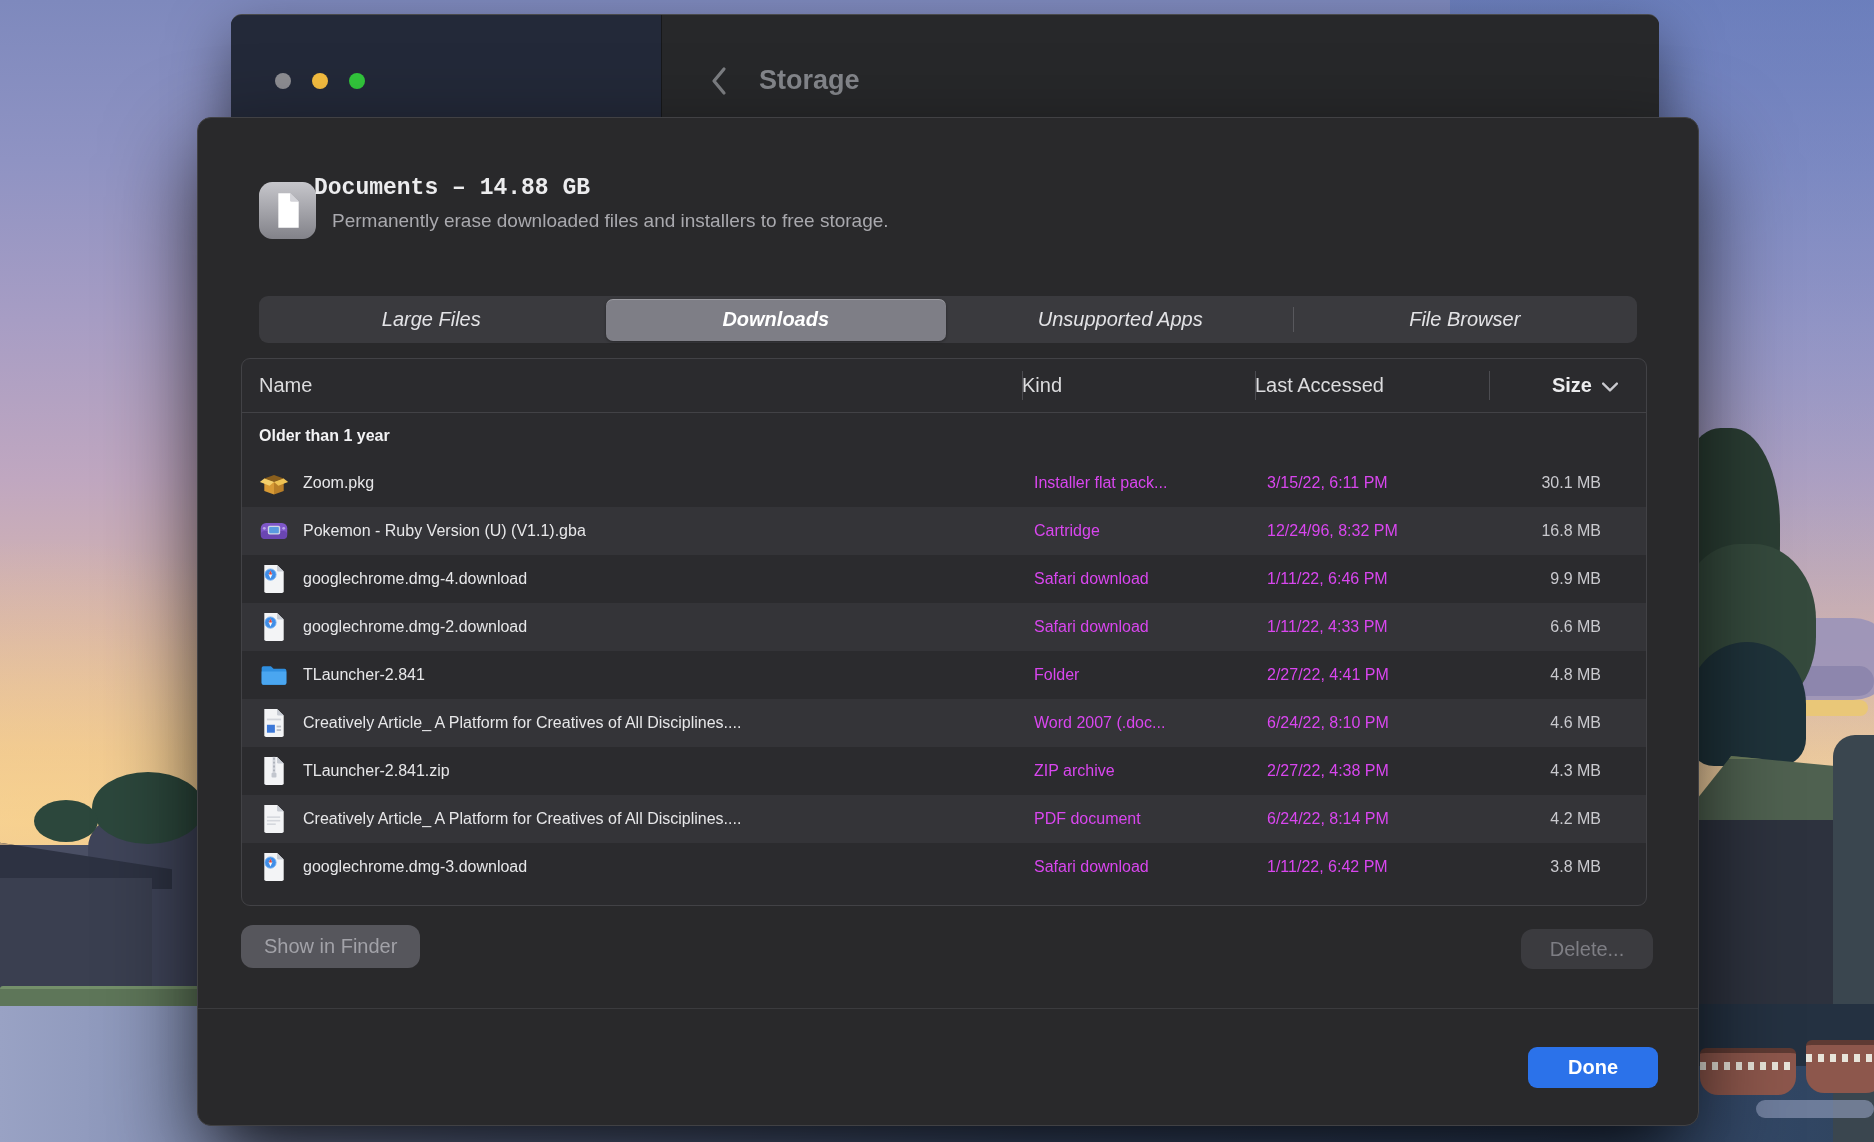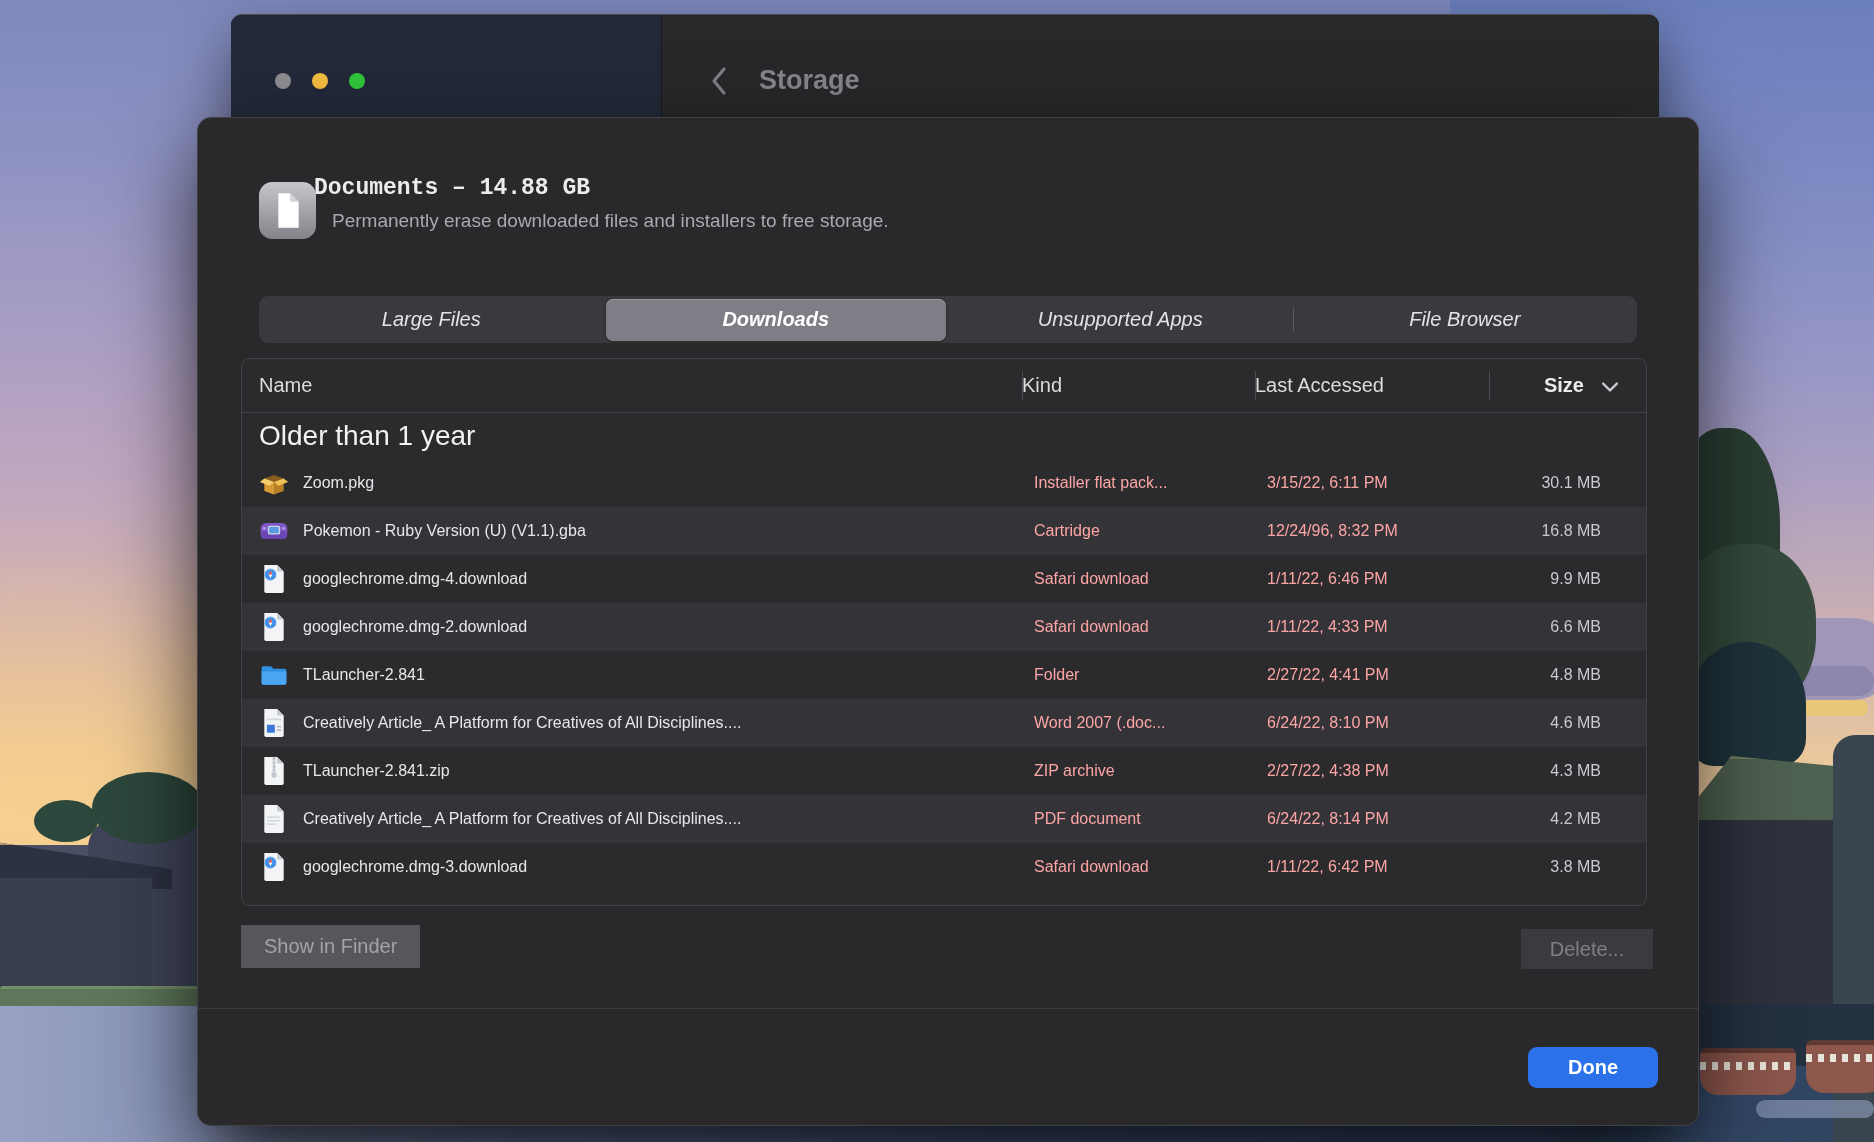--- a/index.html
+++ b/index.html
@@ -78,33 +78,33 @@
   .tbl{left:43px;top:240px;width:1404px;height:546px;background:#2b2b2e;
     border:1px solid #424246;border-radius:9px;overflow:hidden;}
   .tbl-head{display:grid;grid-template-columns:780px 233px 234px 1fr;height:53px;
     border-bottom:1px solid #424246;align-items:center;}
   .th{position:relative;height:100%;display:flex;align-items:center;
     font-size:20px;color:#dcdcde;}
   .th:not(:first-child)::before{content:'';position:absolute;left:0;top:12px;bottom:12px;width:1px;background:#4c4c51;}
   .th-name{padding-left:17px;}
   .th-kind,.th-date{padding-left:0;}
   .th-size{justify-content:flex-end;padding-right:28px;font-weight:700;color:#ececee;}
-  .th-size .lbl{margin-right:18px;}
+  .th-size .lbl{margin-right:10px;}
   .section-row{height:46px;display:flex;align-items:center;padding-left:17px;
-    font-size:28px;font-weight:400;color:#f2f2f4;}
+    font-size:16px;font-weight:700;color:#f2f2f4;}
   .row{display:grid;grid-template-columns:780px 233px 234px 1fr;height:48px;align-items:center;}
   #rows .row:nth-child(even){background:#343438;}
   .cell{font-size:16px;overflow:hidden;white-space:nowrap;}
   .cell-name{display:flex;align-items:center;gap:14px;padding-left:17px;color:#e7e7e9;}
   .ficon{width:30px;height:34px;flex:0 0 30px;display:flex;align-items:center;justify-content:center;}
   .ficon svg{width:30px;height:34px;}
-  .cell-kind,.cell-date{color:#fca5a5;padding-left:12px;}
+  .cell-kind,.cell-date{color:#d946ef;padding-left:12px;}
   .cell-size{color:#c9c9ce;text-align:right;padding-right:45px;}
 
-  .btn{display:flex;align-items:center;justify-content:center;border-radius:0;font-size:20px;cursor:default;}
+  .btn{display:flex;align-items:center;justify-content:center;border-radius:12px;font-size:20px;cursor:default;}
   .btn-finder{left:43px;top:807px;height:43px;padding:0 23px;background:#56565c;color:#a2a2a8;}
   .btn-delete{top:811px;right:45px;width:132px;height:40px;background:#3b3b3f;color:#7e7e84;}
   .footer-sep{left:0;right:0;top:890px;height:1px;background:#3b3b3e;}
   .btn-done{right:40px;top:929px;width:130px;height:41px;background:#2b72ea;color:#fff;font-weight:600;border-radius:9px;margin-left:48px;}
 </style>
 </head>
 <body>
 
 <div id="wallpaper">
   <div class="abs wp-right-tint"></div>

